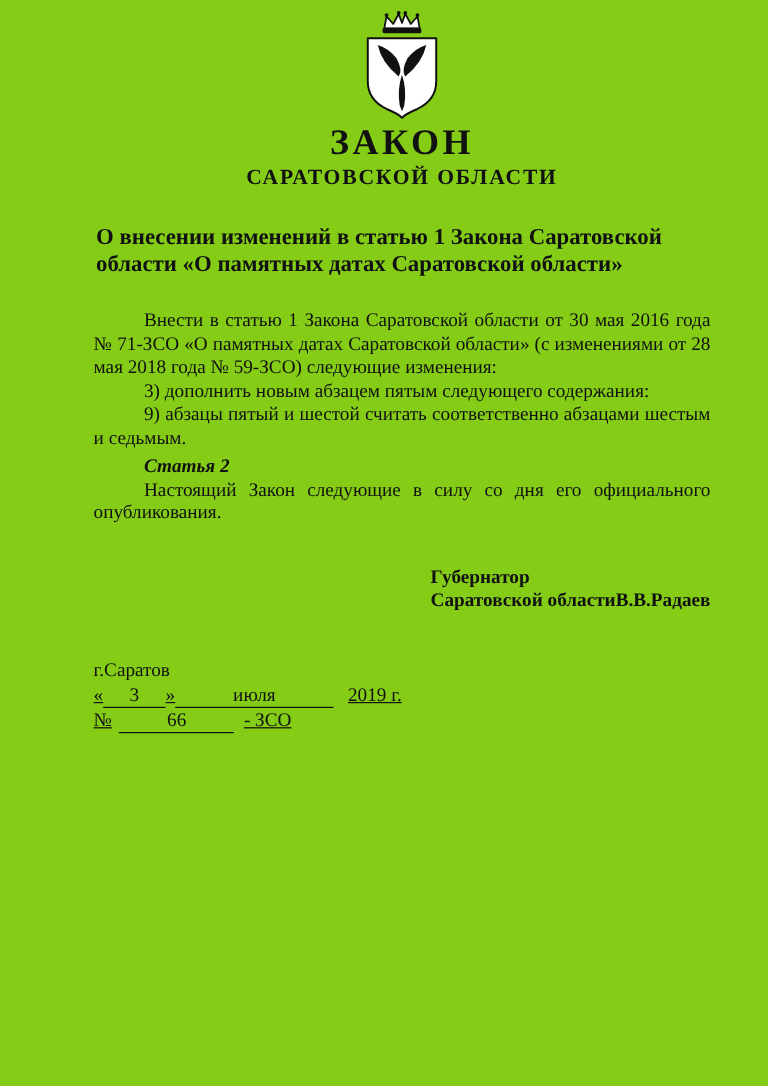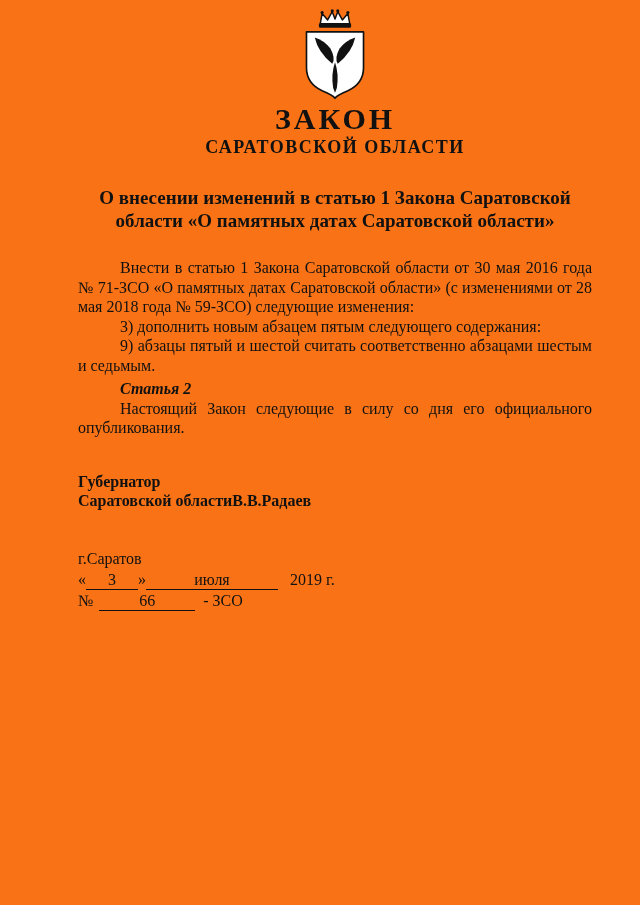--- a/index.html
+++ b/index.html
@@ -6,21 +6,21 @@
   html, body { background: #ffffff; }
   body {
     width: 640px; height: 905px;
     font-family: "Liberation Serif", "DejaVu Serif", serif;
     color: #111111;
     overflow: hidden;
   }
   .page {
     width: 640px; height: 905px;
     padding: 0 48px 0 78px;
-    background: #f97316;
+    background: #84cc16;
     position: relative;
   }
   .arms-wrap {
     text-align: center;
     padding-top: 8px;
     height: 98px;
   }
   .arms-wrap svg { display: inline-block; }
   .law-word {
     text-align: center;
@@ -39,41 +39,40 @@
   }
   .adopted-row {
     display: flex;
     justify-content: space-between;
     align-items: baseline;
     font-style: italic;
     font-size: 16.5px;
     margin-top: 40px;
   }
   .law-title {
-    text-align: center;
     font-weight: bold;
     font-size: 19px;
     line-height: 23px;
     margin-top: 28px;
     padding: 0 2px;
   }
   .body-text { margin-top: 26px; font-size: 16px; line-height: 19.5px; }
   .article-heading {
     font-weight: bold;
     font-style: italic;
     margin-left: 42px;
   }
   .para {
     text-align: justify;
     text-indent: 42px;
   }
   .article + .article { margin-top: 4px; }
   .sig-row {
     display: flex;
-    justify-content: flex-start;
+    justify-content: flex-end;
     align-items: flex-end;
     font-weight: bold;
     font-size: 16px;
     line-height: 19.5px;
     margin-top: 34px;
   }
   .footer-block {
     margin-top: 38px;
     font-size: 16px;
     line-height: 20px;
@@ -83,21 +82,21 @@
     border-bottom: 1px solid #111;
     text-align: center;
     line-height: 18px;
   }
   .w52  { width: 52px; }
   .w132 { width: 132px; }
   .w96  { width: 96px; }
   .year-part { margin-left: 12px; }
   .suffix-part { margin-left: 8px; }
   .num-label { margin-right: 6px; }
-  .date-line, .number-line { margin-top: 1px; }
+  .date-line, .number-line { margin-top: 1px; text-decoration: underline; }
 </style>
 </head>
 <body>
 
 <div class="page">
 
   <div class="arms-wrap">
     <svg width="92" height="92" viewBox="0 0 100 100">
 
       <g>

